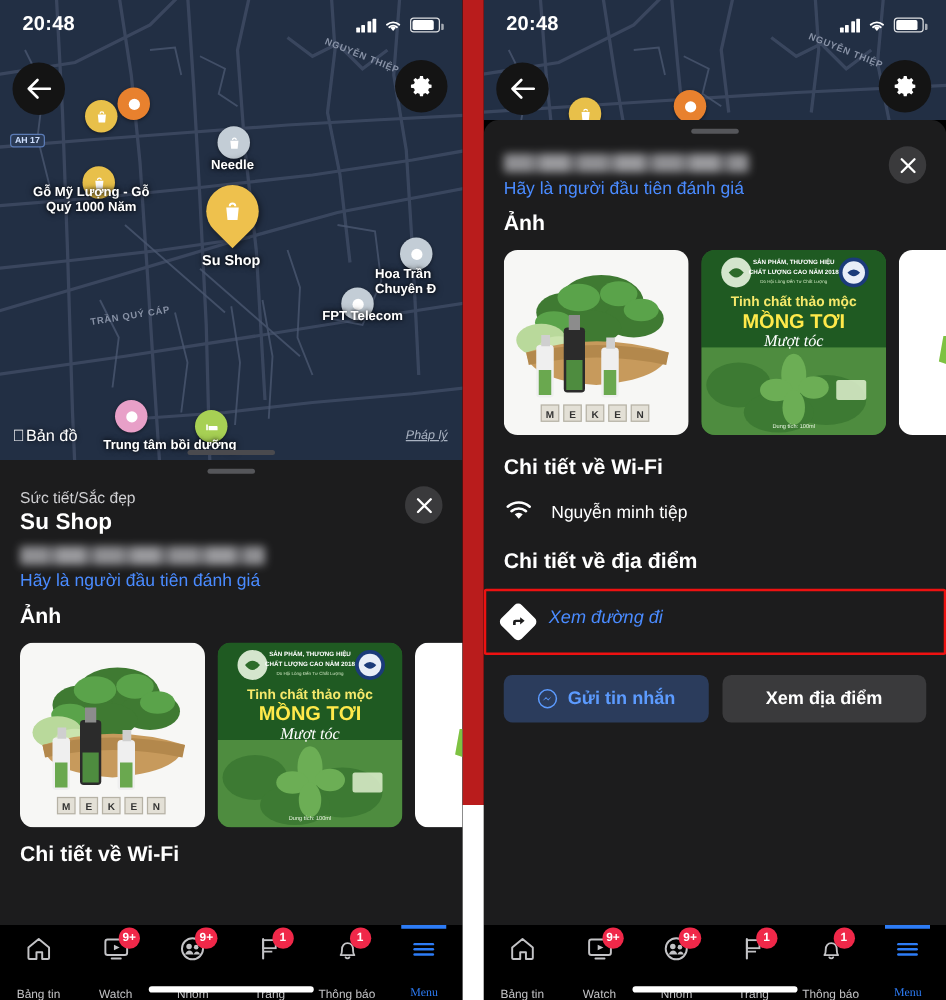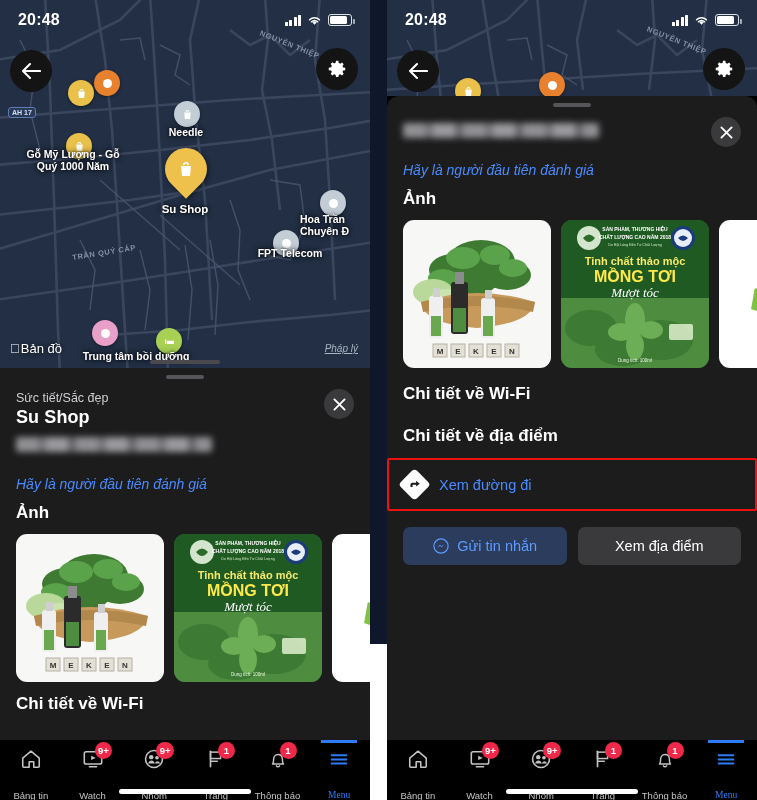--- a/index.html
+++ b/index.html
@@ -2,21 +2,21 @@
 <html><head>
 <meta charset="utf-8">
 <style>
   * { box-sizing: border-box; margin: 0; padding: 0; }
   html, body {
     width: 757px; height: 800px;
     background: #ffffff;
     font-family: "Liberation Sans", sans-serif;
     overflow: hidden;
   }
-  .stage { position: relative; width: 757px; height: 644px; display: flex; background:#0f172a; }
+  .stage { position: relative; width: 757px; height: 644px; display: flex; background:#b91c1c; }
 
   .phone {
     position: relative;
     width: 370px; height: 800px;
     background: #000;
     overflow: hidden;
     flex: 0 0 370px;
   }
   .phone.left { margin-right: 17px; }
 
@@ -105,49 +105,49 @@
   }
   .close-btn svg { width:13px; height:13px; }
 
   .cat { color:#cfcfd2; font-size:12.5px; margin-top:6px; }
   .place-title { color:#fff; font-size:18px; font-weight:700; margin-top:2px; letter-spacing:.1px; }
   .blurred-addr {
     margin-top:9px; height:15px; width:196px; border-radius:2px;
     background: repeating-linear-gradient(90deg,#9a9a9e 0 22px, #7d7d81 22px 30px, #a5a5a9 30px 52px, #6e6e72 52px 60px);
     filter: blur(3.2px); opacity:.92;
   }
-  .rate-link { color:#4a8bff; font-size:14px; margin-top:24px; filter: blur(.35px); font-style: italic; }
+  .rate-link { color:#4a8bff; font-size:14px; margin-top:4px; filter: blur(.35px); }
   .sec-title { color:#fff; font-size:17px; font-weight:700; margin-top:11px; }
 
   .photos { display:flex; gap:10px; margin-top:11px; }
   .photo { width:148px; height:148px; border-radius:11px; overflow:hidden; flex:0 0 148px; position:relative; cursor:pointer; }
   .photo svg { width:100%; height:100%; display:block; }
 
   .wifi-row { display:flex; align-items:center; gap:14px; margin-top:16px; }
   .wifi-row .ico { width:24px; display:flex; justify-content:center; }
   .wifi-row .val { color:#fff; font-size:14px; }
 
   .phone-row { display:flex; align-items:center; gap:14px; margin-top:14px; }
   .phone-row .ico { width:24px; display:flex; justify-content:center; }
   .phone-row .val { color:#4a8bff; font-size:14px; display:flex; align-items:center; gap:2px; }
   .phone-blur { display:inline-block; height:13px; width:94px; border-radius:2px;
     background: repeating-linear-gradient(90deg,#3f6ea8 0 10px,#2e527c 10px 17px);
     filter: blur(2.6px); }
 
   .hl-box { border:2.5px solid #ee1111; border-radius:2px; margin:12px -16px 0; padding:0 14px; }
-  .dir-row { display:flex; align-items:center; gap:13px; padding:13px 0; cursor:pointer; }
+  .dir-row { display:flex; gap:13px; padding:13px 0; cursor:pointer;font-style:italic; }
   .dir-row .val { color:#4a8bff; font-size:14.5px; }
   .dir-ico { width:23px; height:23px; background:#fff; border-radius:4px; transform:rotate(45deg);
              display:flex; align-items:center; justify-content:center; }
   .dir-ico svg { transform:rotate(-45deg); }
 
   .btn-row { display:flex; gap:11px; margin-top:16px; }
   .btn {
     flex:1; height:38px; border-radius:7px; display:flex; align-items:center;
-    justify-content:center; gap:7px; font-size:14.5px; font-weight:400; cursor:pointer;
+    justify-content:center; gap:7px; font-size:14.5px; font-weight:700; cursor:pointer;
   }
   .btn.msg { background:#2b3c5c; color:#5c9bff; }
   .btn.place { background:#3a3a3c; color:#fff; }
 
   
   .navbar {
     position:absolute; left:0; right:0; bottom:0; height:60px;
     background:#000; display:flex; align-items:flex-start; z-index:40;
   }
   .nav-item { flex:1; display:flex; flex-direction:column; align-items:center;
@@ -696,20 +696,30 @@
                   <circle cx="110" cy="122" r="3"></circle>
                   <circle cx="124" cy="122" r="3"></circle>
                   <circle cx="138" cy="122" r="3"></circle>
               </g>
             </svg>
           </div>
         </div>
 
         <div class="sec-title" style="margin-top:16px;">Chi tiết về Wi-Fi</div>
 
+        <div class="wifi-row">
+          <div class="ico">
+            <svg width="22" height="17" viewBox="0 0 22 17">
+              <path d="M11 15 L7.8 11.4 A4.8 4.8 0 0 1 14.2 11.4 Z" fill="#fff"></path>
+              <path d="M2.2 5.4 A13 13 0 0 1 19.8 5.4" stroke="#fff" stroke-width="2" fill="none" stroke-linecap="round"></path>
+              <path d="M5.2 9 A8.6 8.6 0 0 1 16.8 9" stroke="#fff" stroke-width="2" fill="none" stroke-linecap="round"></path>
+            </svg>
+          </div>
+          <div class="val">Nguyễn minh tiệp</div>
+        </div>
 
         <div class="sec-title" style="margin-top:22px;">Chi tiết về địa điểm</div>
 
 
         <div class="hl-box">
           <div class="dir-row">
             <div class="dir-ico">
               <svg width="13" height="13" viewBox="0 0 16 16">
                 <path d="M3 11 V8.2 a2.4 2.4 0 0 1 2.4-2.4 H10 V3.4 L14.4 7 L10 10.6 V8.2 H6.2 a.6.6 0 0 0-.6.6 V11 Z" fill="#1c1c1d"></path>
               </svg>

